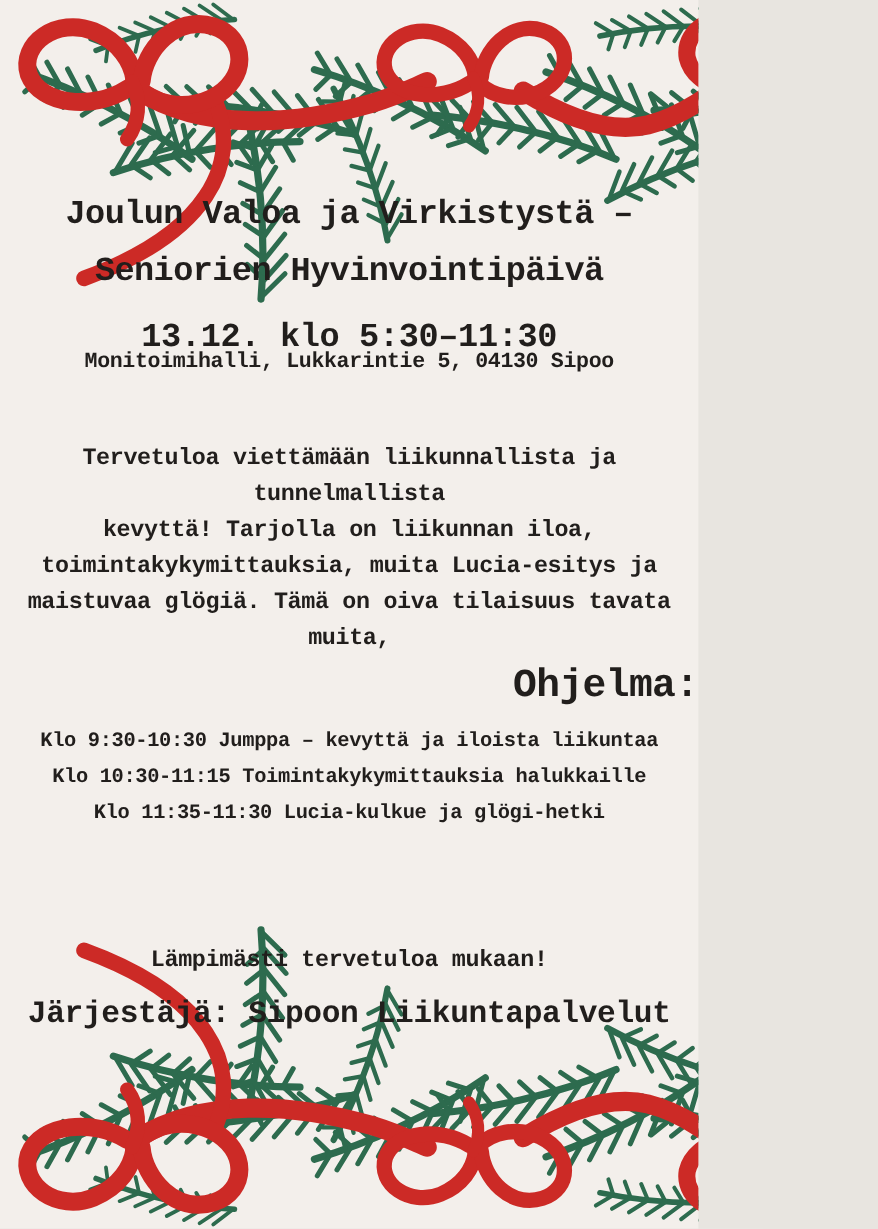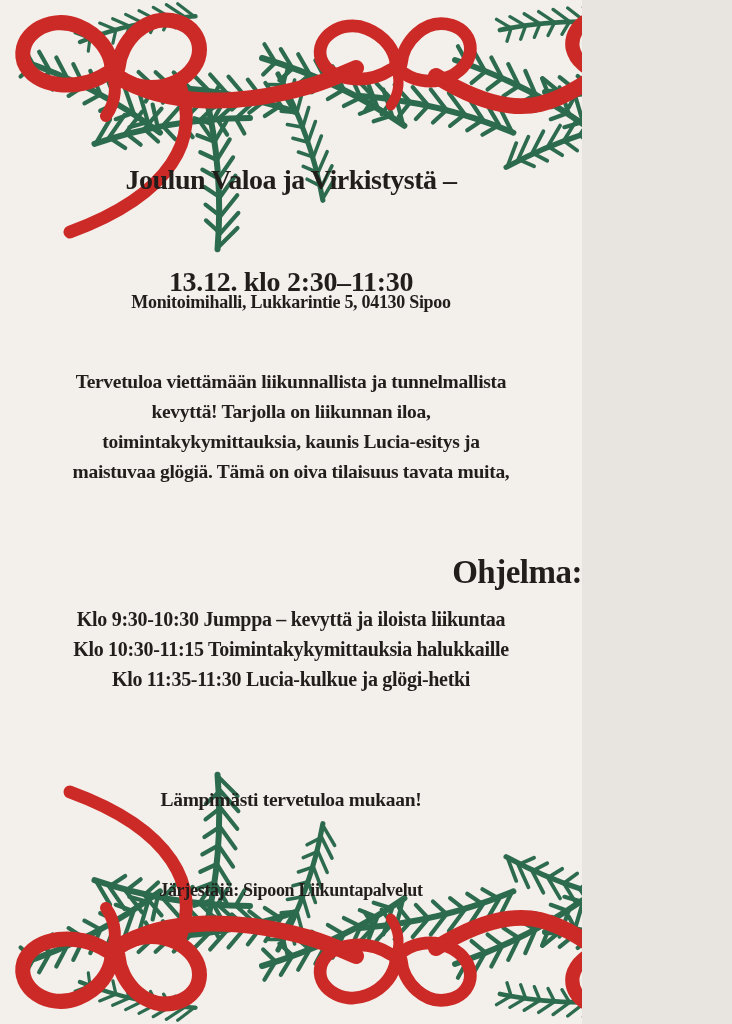--- a/index.html
+++ b/index.html
@@ -7,21 +7,21 @@
     padding: 0;
     background: #e8e5e0;
   }
   .poster {
     position: relative;
     width: 582px;
     height: 1024px;
     overflow: hidden;
     background: var(--background, #f3efeb);
     color: var(--text, #211e1c);
-    font-family: Liberation Serif, serif;
+    font-family: Liberation Mono, monospace;
     font-weight: 700;
   }
   .garland {
     position: absolute;
     left: 0;
     width: 732px;
     height: 300px;
     z-index: 0;
     pointer-events: none;
   }
@@ -74,33 +74,33 @@
   .program-heading {
     top: 550px;
     font-size: 33px;
     line-height: 44px;
     letter-spacing: -0.5px;
     font-weight: 700;
     text-align: right;
   }
   .program {
     top: 604px;
-    font-size: 20px;
+    font-size: 17px;
     line-height: 30px;
     letter-spacing: -0.3px;
   }
   .closing {
     top: 786px;
     font-size: 19.5px;
     line-height: 28px;
     letter-spacing: -0.3px;
   }
   .organizer {
-    top: 876px;
-    font-size: 18px;
+    top: 831px;
+    font-size: 26px;
     line-height: 28px;
     letter-spacing: -0.3px;
   }
 </style>
 </head>
 <body>
 
 <div class="poster">
 
   <svg class="garland garland-top" viewBox="0 0 732 300" xmlns="http://www.w3.org/2000/svg" aria-hidden="true">
@@ -156,30 +156,31 @@
   </svg>
 
   <svg class="garland garland-bottom" viewBox="0 0 732 300" xmlns="http://www.w3.org/2000/svg" aria-hidden="true">
     <use href="#garland"></use>
   </svg>
 
   <main class="content">
 
     <h1 class="title">
       <span class="tline">Joulun Valoa ja Virkistystä –</span>
+      <span class="tline">Seniorien Hyvinvointipäivä</span>
     </h1>
 
-    <div class="datetime">13.12. klo 2:30–11:30</div>
+    <div class="datetime">13.12. klo 5:30–11:30</div>
 
     <div class="location">Monitoimihalli, Lukkarintie 5, 04130 Sipoo</div>
 
     <div class="intro">
       <div>Tervetuloa viettämään liikunnallista ja tunnelmallista</div>
       <div>kevyttä! Tarjolla on liikunnan iloa,</div>
-      <div>toimintakykymittauksia, kaunis Lucia-esitys ja</div>
+      <div>toimintakykymittauksia, muita Lucia-esitys ja</div>
       <div>maistuvaa glögiä. Tämä on oiva tilaisuus tavata muita,</div>
     </div>
 
     <h2 class="program-heading">Ohjelma:</h2>
 
     <div class="program">
       <div>Klo 9:30-10:30 Jumppa – kevyttä ja iloista liikuntaa</div>
       <div>Klo 10:30-11:15 Toimintakykymittauksia halukkaille</div>
       <div>Klo 11:35-11:30 Lucia-kulkue ja glögi-hetki</div>
     </div>

